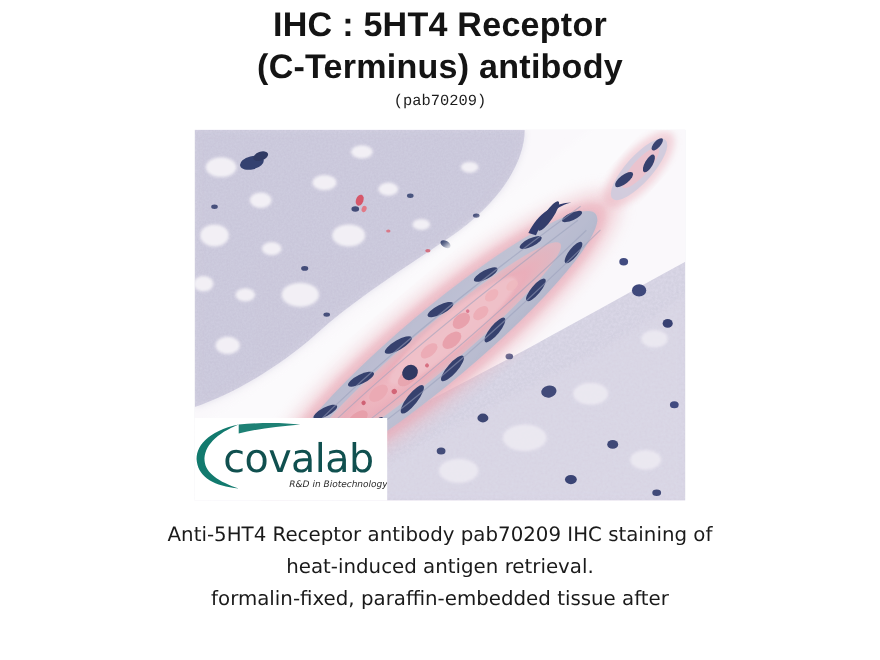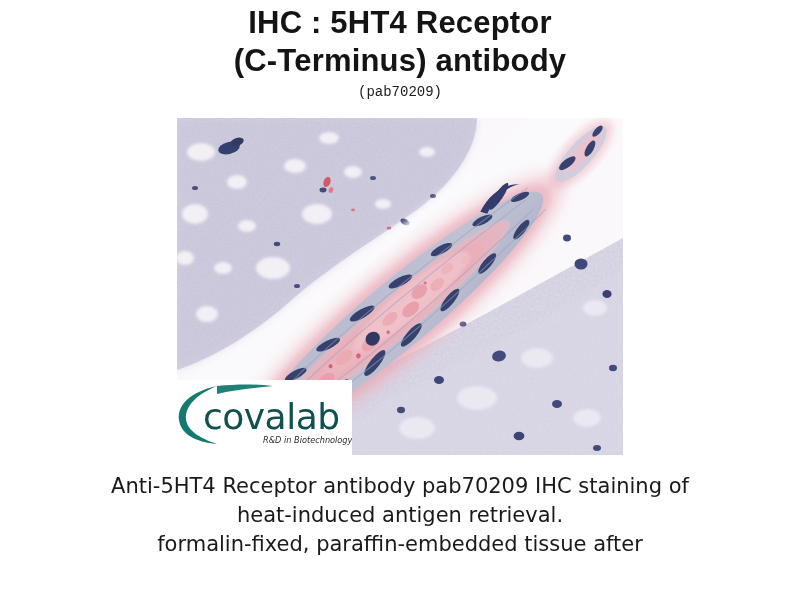--- a/index.html
+++ b/index.html
@@ -76,21 +76,21 @@
   }
 
   
   .caption {
     position: absolute;
     left: 70px;
     top: 472px;
     width: 660px;
     text-align: center;
     font-family: "DejaVu Sans", sans-serif;
-    font-size: 21px;
+    font-size: 18px;
     line-height: 29px;
     color: #1a1a1a;
   }
   .caption-line { white-space: nowrap; }
 </style>
 </head>
 <body>
 
 <div class="title-block">
   <div class="title-line">IHC : 5HT4 Receptor</div>

